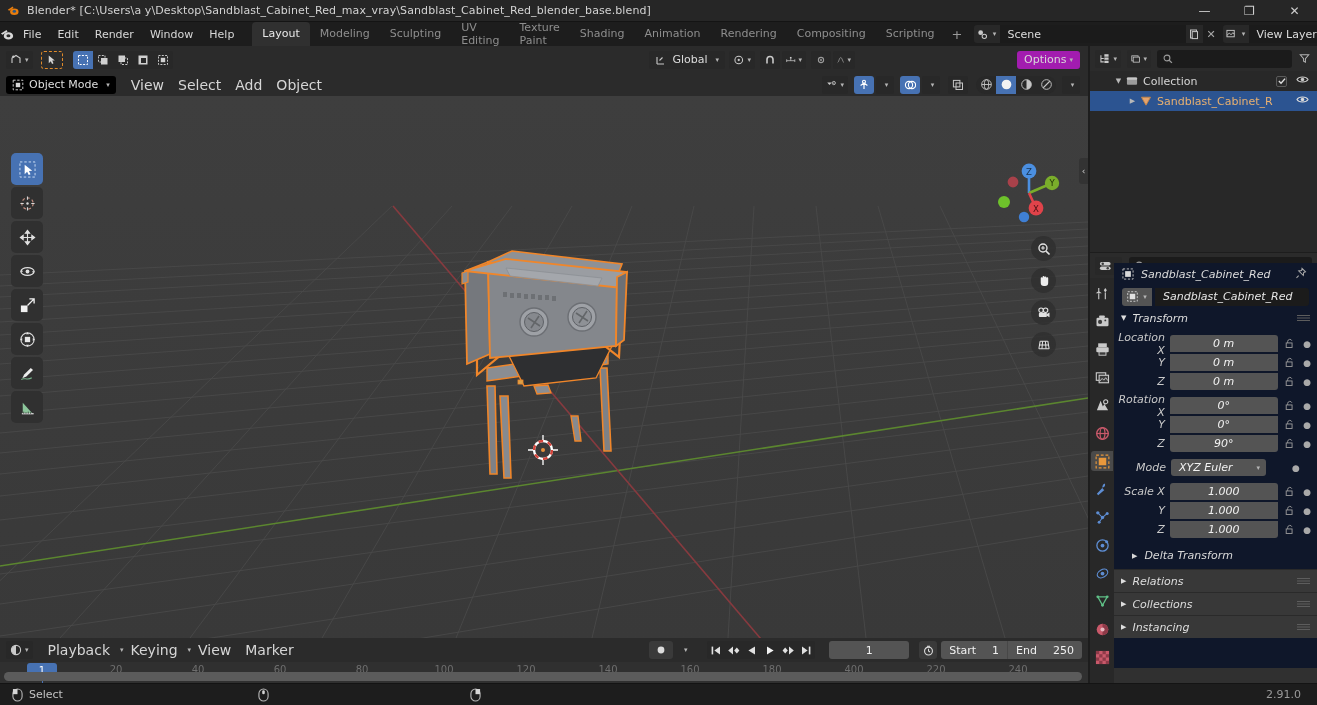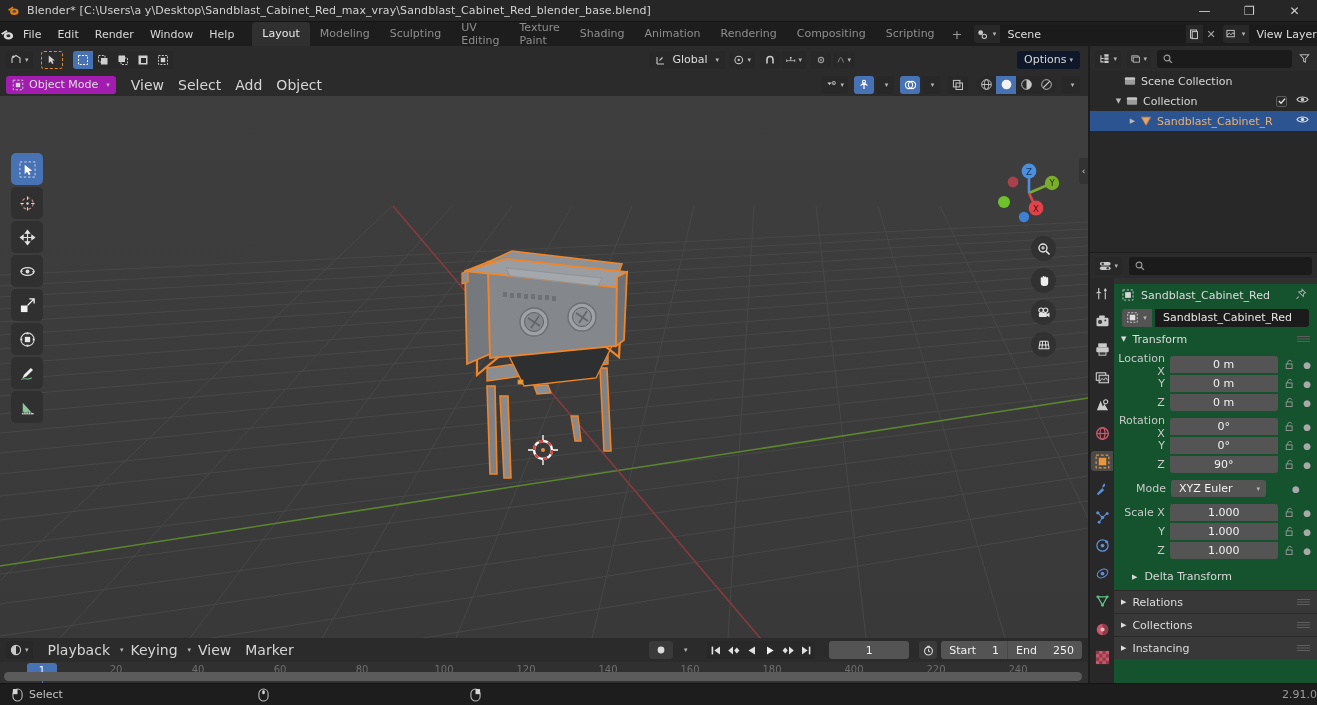--- a/index.html
+++ b/index.html
@@ -72,21 +72,21 @@
     display:flex; align-items:center; justify-content:center; padding:0 4px; margin-right:2px;
   }
   .hbtn.flat { background:transparent; }
   .hbtn.active { background:#4772b3; }
   .hbtn.orange-dash { background:#2b2b2b; border:1px dashed #e08a2a; }
   .carot { font-size:7px; color:#b5b5b5; margin-left:3px; }
   .seg { display:flex; background:#282828; border-radius:3px; margin-right:6px; overflow:hidden;}
   .seg > div { width:20px; height:18px; display:flex; align-items:center; justify-content:center; }
   .seg > div.on { background:#4772b3; }
   .mode-pill {
-    height:18px; background:#a21caf; border-radius:3px; display:flex; align-items:center;
+    height:18px; background:#000000; border-radius:3px; display:flex; align-items:center;
     padding:0 6px; margin-right:8px; gap:5px;
   }
   .vmenu { padding:2px 7px; font-size:14px; color:#d6d6d6; border-radius:3px; }
   .global-pill {
     height:18px; background:#282828; border-radius:3px; display:flex; align-items:center;
     padding:0 6px; gap:5px; margin-right:4px;
   }
 
   .viewport {
     position:absolute; left:0; top:50px; width:1088px; height:542px;
@@ -166,21 +166,21 @@
   .props-search {
     flex:1; height:18px; background:#1b1b1b; border-radius:3px;
     display:flex; align-items:center; padding-left:6px; gap:5px;
   }
   .tabcol {
     position:absolute; left:0; top:25px; width:24px; height:405px; background:#282828;
     display:flex; flex-direction:column; align-items:center; padding-top:5px; gap:8px;
   }
   .ptab { width:22px; height:20px; display:flex; align-items:center; justify-content:center; border-radius:3px 0 0 3px;}
   .ptab.active { background:#4a4a4a; }
-  .props-body { position:absolute; left:24px; top:31px; width:203px; height:405px; background:#14532d; }
+  .props-body { position:absolute; left:24px; top:10px; width:203px; height:405px; background:#0f172a;font-style:italic; }
 
   .bc-row { height:22px; display:flex; align-items:center; padding-left:8px; gap:7px; font-size:11px; color:#dcdcdc;}
   .name-row { height:23px; display:flex; align-items:center; padding:0 8px 0 8px; gap:3px; }
   .name-pre { width:30px; height:18px; background:#545454; border-radius:3px 0 0 3px;
               display:flex; align-items:center; justify-content:center; gap:2px;}
   .name-fld { flex:1; height:18px; background:#1b1b1b; border-radius:0 3px 3px 0;
               display:flex; align-items:center; padding-left:8px; font-size:11px; color:#e6e6e6; }
   .panel-head { height:20px; display:flex; align-items:center; gap:6px; padding-left:7px;
                 font-size:11px; color:#dedede; position:relative; }
   .panel-head.boxed { background:#383838; border-top:1px solid #2a2a2a; }
@@ -202,21 +202,21 @@
   }
   .mode-sel .cv { position:absolute; right:6px; font-size:7px; }
   .sub-head { height:21px; display:flex; align-items:center; gap:7px; padding-left:18px; font-size:11px; color:#d8d8d8;}
 
   
   .statusbar {
     position:absolute; left:0; top:683px; width:1317px; height:22px; background:#1d1d1d;
     display:flex; align-items:center; border-top:1px solid #141414;
   }
   .sb-item { display:flex; align-items:center; gap:6px; font-size:11px; color:#c2c2c2; }
-  .sb-ver { position:absolute; right:0; font-size:11px; color:#9a9a9a; }
+  .sb-ver { position:absolute; right:16px; font-size:11px; color:#9a9a9a; }
 </style>
 </head>
 <body>
 
 <div id="app">
 
   <div class="titlebar">
     <span class="tlogo">
       <svg width="13" height="13" viewBox="0 0 16 16">
         <ellipse cx="9" cy="9.5" rx="5.2" ry="4" fill="#e87d0d"></ellipse>
@@ -369,21 +369,21 @@
             <circle cx="6" cy="6" r="2.6" fill="none" stroke="#9a9a9a" stroke-width="1.1"></circle>
             <circle cx="6" cy="6" r="1" fill="#9a9a9a"></circle>
           </svg>
       </div>
       <div class="hbtn" style="width:22px;">
         <svg width="12" height="12" viewBox="0 0 12 12">
             <path d="M1 10 C3 10 3.4 2 6 2 C8.6 2 9 10 11 10" fill="none" stroke="#a8a8a8" stroke-width="1.1"></path>
           </svg>
         <span class="carot">▾</span>
       </div>
-      <div class="hbtn flat" style="margin-left:160px;background:#0f172a;padding:0 7px;text-align:center;">
+      <div class="hbtn flat" style="margin-left:160px;background:#a21caf;padding:0 7px;text-align:center;">
         <span style="font-size:11px;color:#d8d8d8;">Options</span>
         <span class="carot">▾</span>
       </div>
     </div>
 
     <div class="vp-header2">
       <div class="mode-pill">
         <svg width="12" height="12" viewBox="0 0 12 12">
             <rect x="1.2" y="1.2" width="9.6" height="9.6" fill="none" stroke="#c5c5c5" stroke-width="1" stroke-dasharray="2.4 1.6"></rect>
             <rect x="3.8" y="3.8" width="4.4" height="4.4" fill="#d5d5d5"></rect>
@@ -814,30 +814,20 @@
           </svg>
         <span></span>
       </div>
       <div style="width:16px;display:flex;align-items:center;justify-content:center;">
         <svg width="11" height="11" viewBox="0 0 12 12">
             <path d="M1.4 2 L10.6 2 L7 6.2 L7 10 L5 9 L5 6.2 Z" fill="none" stroke="#b5b5b5" stroke-width="1.1"></path>
           </svg>
       </div>
     </div>
 
-    <div class="out-row" style="padding-left:23px;">
-      <span class="disc"></span>
-      <span style="display:flex;margin-right:5px;">
-        <svg width="12" height="12" viewBox="0 0 13 13">
-            <rect x="1" y="2.6" width="11" height="8" rx="1" fill="#9b9b9b"></rect>
-            <rect x="1" y="2.6" width="11" height="2.6" rx="1" fill="#c6c6c6"></rect>
-          </svg>
-      </span>
-      <span>Scene Collection</span>
-    </div>
 
     <div class="out-row" style="padding-left:23px;">
       <span class="disc">▼</span>
       <span style="display:flex;margin-right:5px;margin-left:2px;">
         <svg width="12" height="12" viewBox="0 0 13 13">
             <rect x="1" y="2.6" width="11" height="8" rx="1" fill="#9b9b9b"></rect>
             <rect x="1" y="2.6" width="11" height="2.6" rx="1" fill="#c6c6c6"></rect>
           </svg>
       </span>
       <span>Collection</span>

